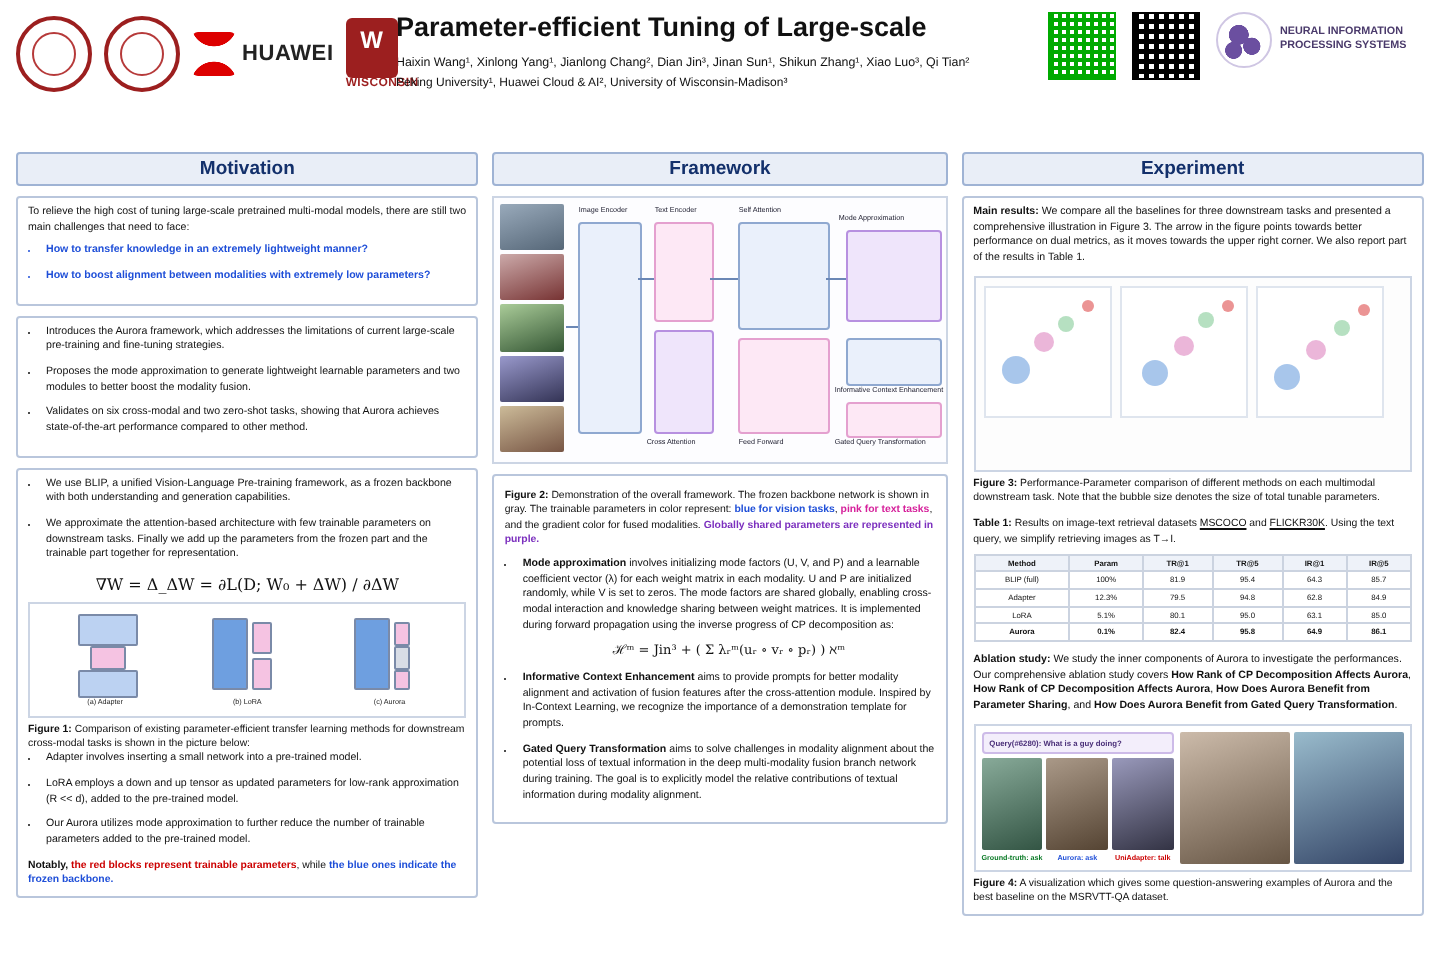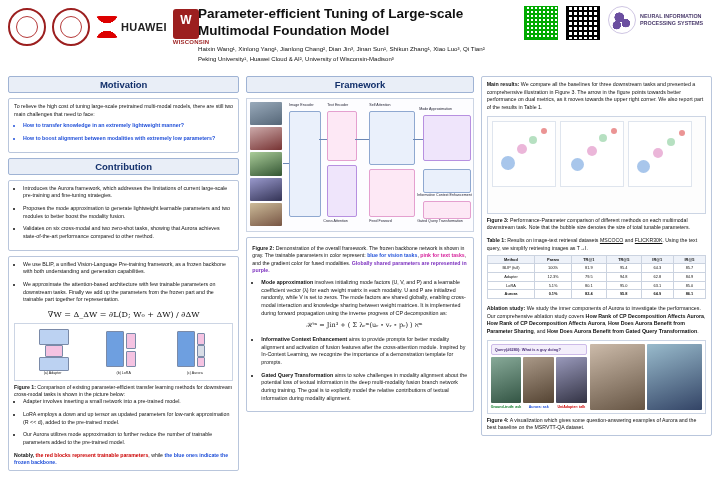--- a/index.html
+++ b/index.html
@@ -389,21 +389,20 @@
       </div>
       <div>
         <div class="logo-wisc"></div>
         <div class="wisc-word">WISCONSIN</div>
       </div>
     </div>
 
     <div class="title-block">
       <h1>
         <span>Parameter-efficient Tuning of Large-scale</span><br>
-        <span>Multimodal Foundation Model</span>
       </h1>
       <div class="authors">Haixin Wang¹, Xinlong Yang¹, Jianlong Chang², Dian Jin³, Jinan Sun¹, Shikun Zhang¹, Xiao Luo³, Qi Tian²</div>
       <div class="affil">Peking University¹, Huawei Cloud &amp; AI², University of Wisconsin-Madison³</div>
     </div>
 
     <div class="header-right">
       <div class="qr green"></div>
       <div class="qr"></div>
       <div class="neurips">
         <div class="neurips-mark"></div>
@@ -418,21 +417,20 @@
 
       <div class="section-head">Motivation</div>
       <div class="panel">
         <p>To relieve the high cost of tuning large-scale pretrained multi-modal models, there are still two main challenges that need to face:</p>
         <ul>
           <li class="bold blue">How to transfer knowledge in an extremely lightweight manner?</li>
           <li class="bold blue">How to boost alignment between modalities with extremely low parameters?</li>
         </ul>
       </div>
 
-      <div class="section-head">Contribution</div>
       <div class="panel">
         <ul>
           <li>Introduces the Aurora framework, which addresses the limitations of current large-scale pre-training and fine-tuning strategies.</li>
           <li>Proposes the mode approximation to generate lightweight learnable parameters and two modules to better boost the modality fusion.</li>
           <li>Validates on six cross-modal and two zero-shot tasks, showing that Aurora achieves state-of-the-art performance compared to other method.</li>
         </ul>
       </div>
 
       <div class="panel">
         <ul>
@@ -540,20 +538,21 @@
             <span class="bold">Informative Context Enhancement</span><span> aims to provide prompts for better modality alignment and activation of fusion features after the cross-attention module. Inspired by In-Context Learning, we recognize the importance of a demonstration template for prompts.</span>
           </li>
           <li>
             <span class="bold">Gated Query Transformation</span><span> aims to solve challenges in modality alignment about the potential loss of textual information in the deep multi-modality fusion branch network during training. The goal is to explicitly model the relative contributions of textual information during modality alignment.</span>
           </li>
         </ul>
       </div>
     </div>
 
     <div class="col">
+      <div class="section-head">Experiment</div>
 
       <div class="panel">
         <p>
           <span class="bold">Main results:</span><span> We compare all the baselines for three downstream tasks and presented a comprehensive illustration in Figure 3. The arrow in the figure points towards better performance on dual metrics, as it moves towards the upper right corner. We also report part of the results in Table 1.</span>
         </p>
 
         <div class="fig-box exp-fig">
           <div class="exp-panel" style="left:4px;width:62px;">
             <div class="bubble" style="left:8px;top:34px;width:14px;height:14px;background:#7aa7e0;"></div>
             <div class="bubble" style="left:24px;top:22px;width:10px;height:10px;background:#e08fc4;"></div>

